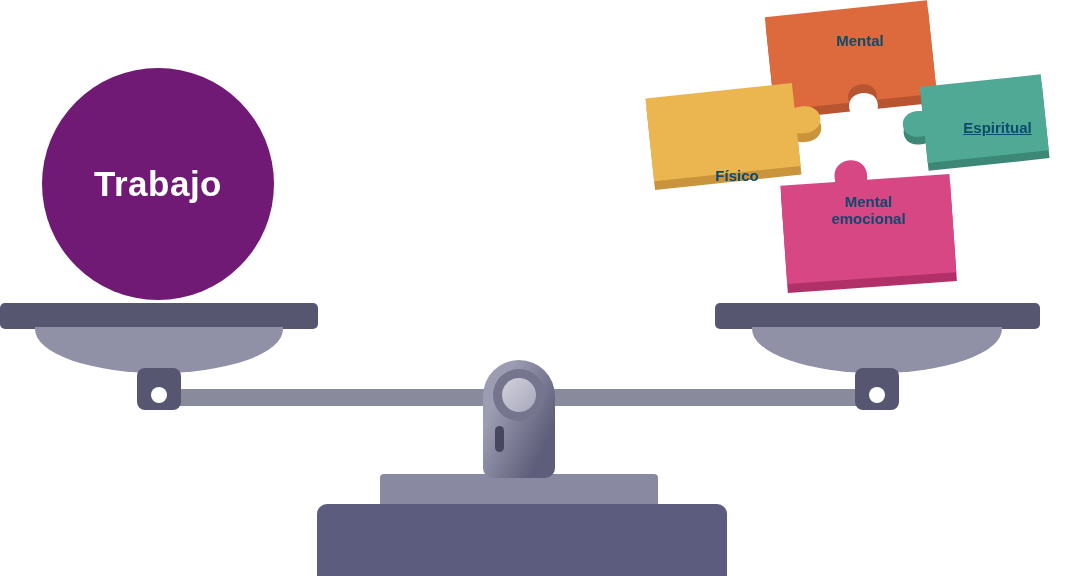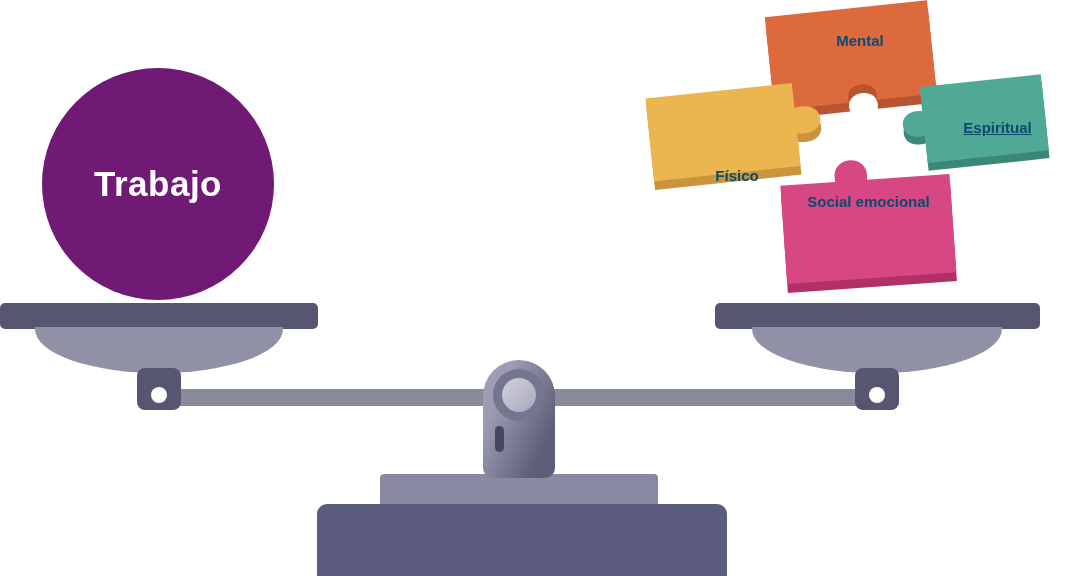--- a/index.html
+++ b/index.html
@@ -108,15 +108,15 @@
   <svg class="piece" viewBox="0 0 190 100" style="left:650px;top:84px;width:184px;height:106px;transform:rotate(-6deg);">
     <path transform="translate(0,9)" d="M0,0 H152 V26 C186,18 186,60 152,52 V86 H0 Z" fill="#C9943C"></path>
     <path d="M0,0 H152 V26 C186,18 186,60 152,52 V86 H0 Z" fill="#EBB54F"></path>
   </svg>
   <div class="piece-label" style="left:672px;top:120px;width:130px;margin-top:48px;">Físico</div>
 
   <svg class="piece" viewBox="0 0 175 135" style="left:782px;top:158px;width:175px;height:133px;transform:rotate(-4deg);">
     <path transform="translate(0,9)" d="M0,22 H56 C50,-6 94,-6 88,22 H172 V122 H0 Z" fill="#B13068"></path>
     <path d="M0,22 H56 C50,-6 94,-6 88,22 H172 V122 H0 Z" fill="#D74784"></path>
   </svg>
-  <div class="piece-label" style="left:806px;top:194px;width:125px;">Social emocional</div>
+  <div class="piece-label" style="left:806px;top:194px;width:125px;">Mental emocional</div>
 
 </div>
 
 </body></html>

